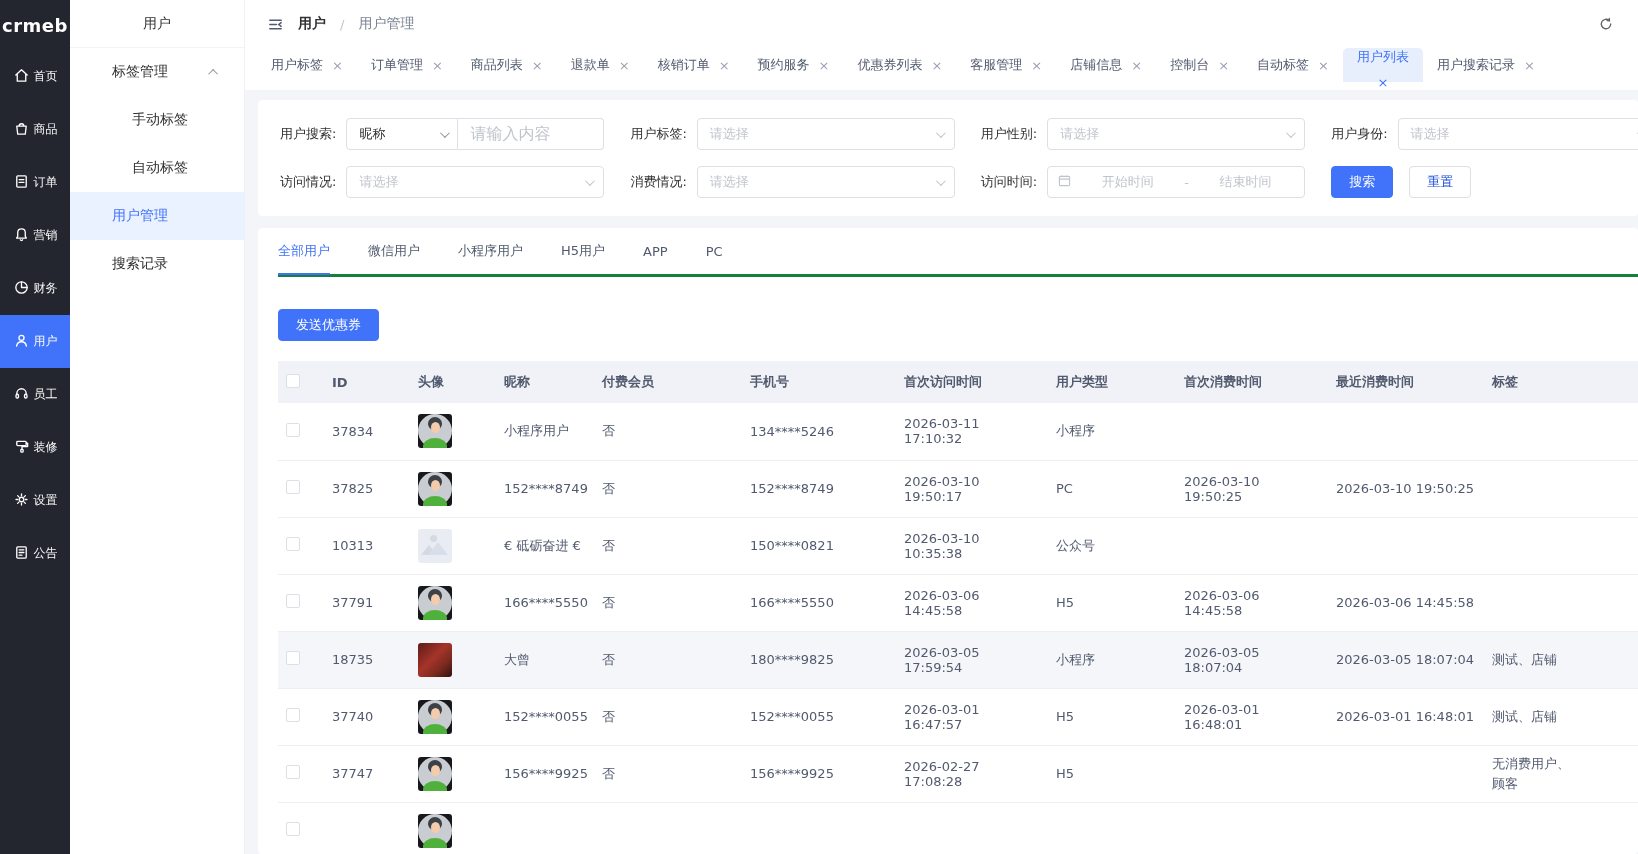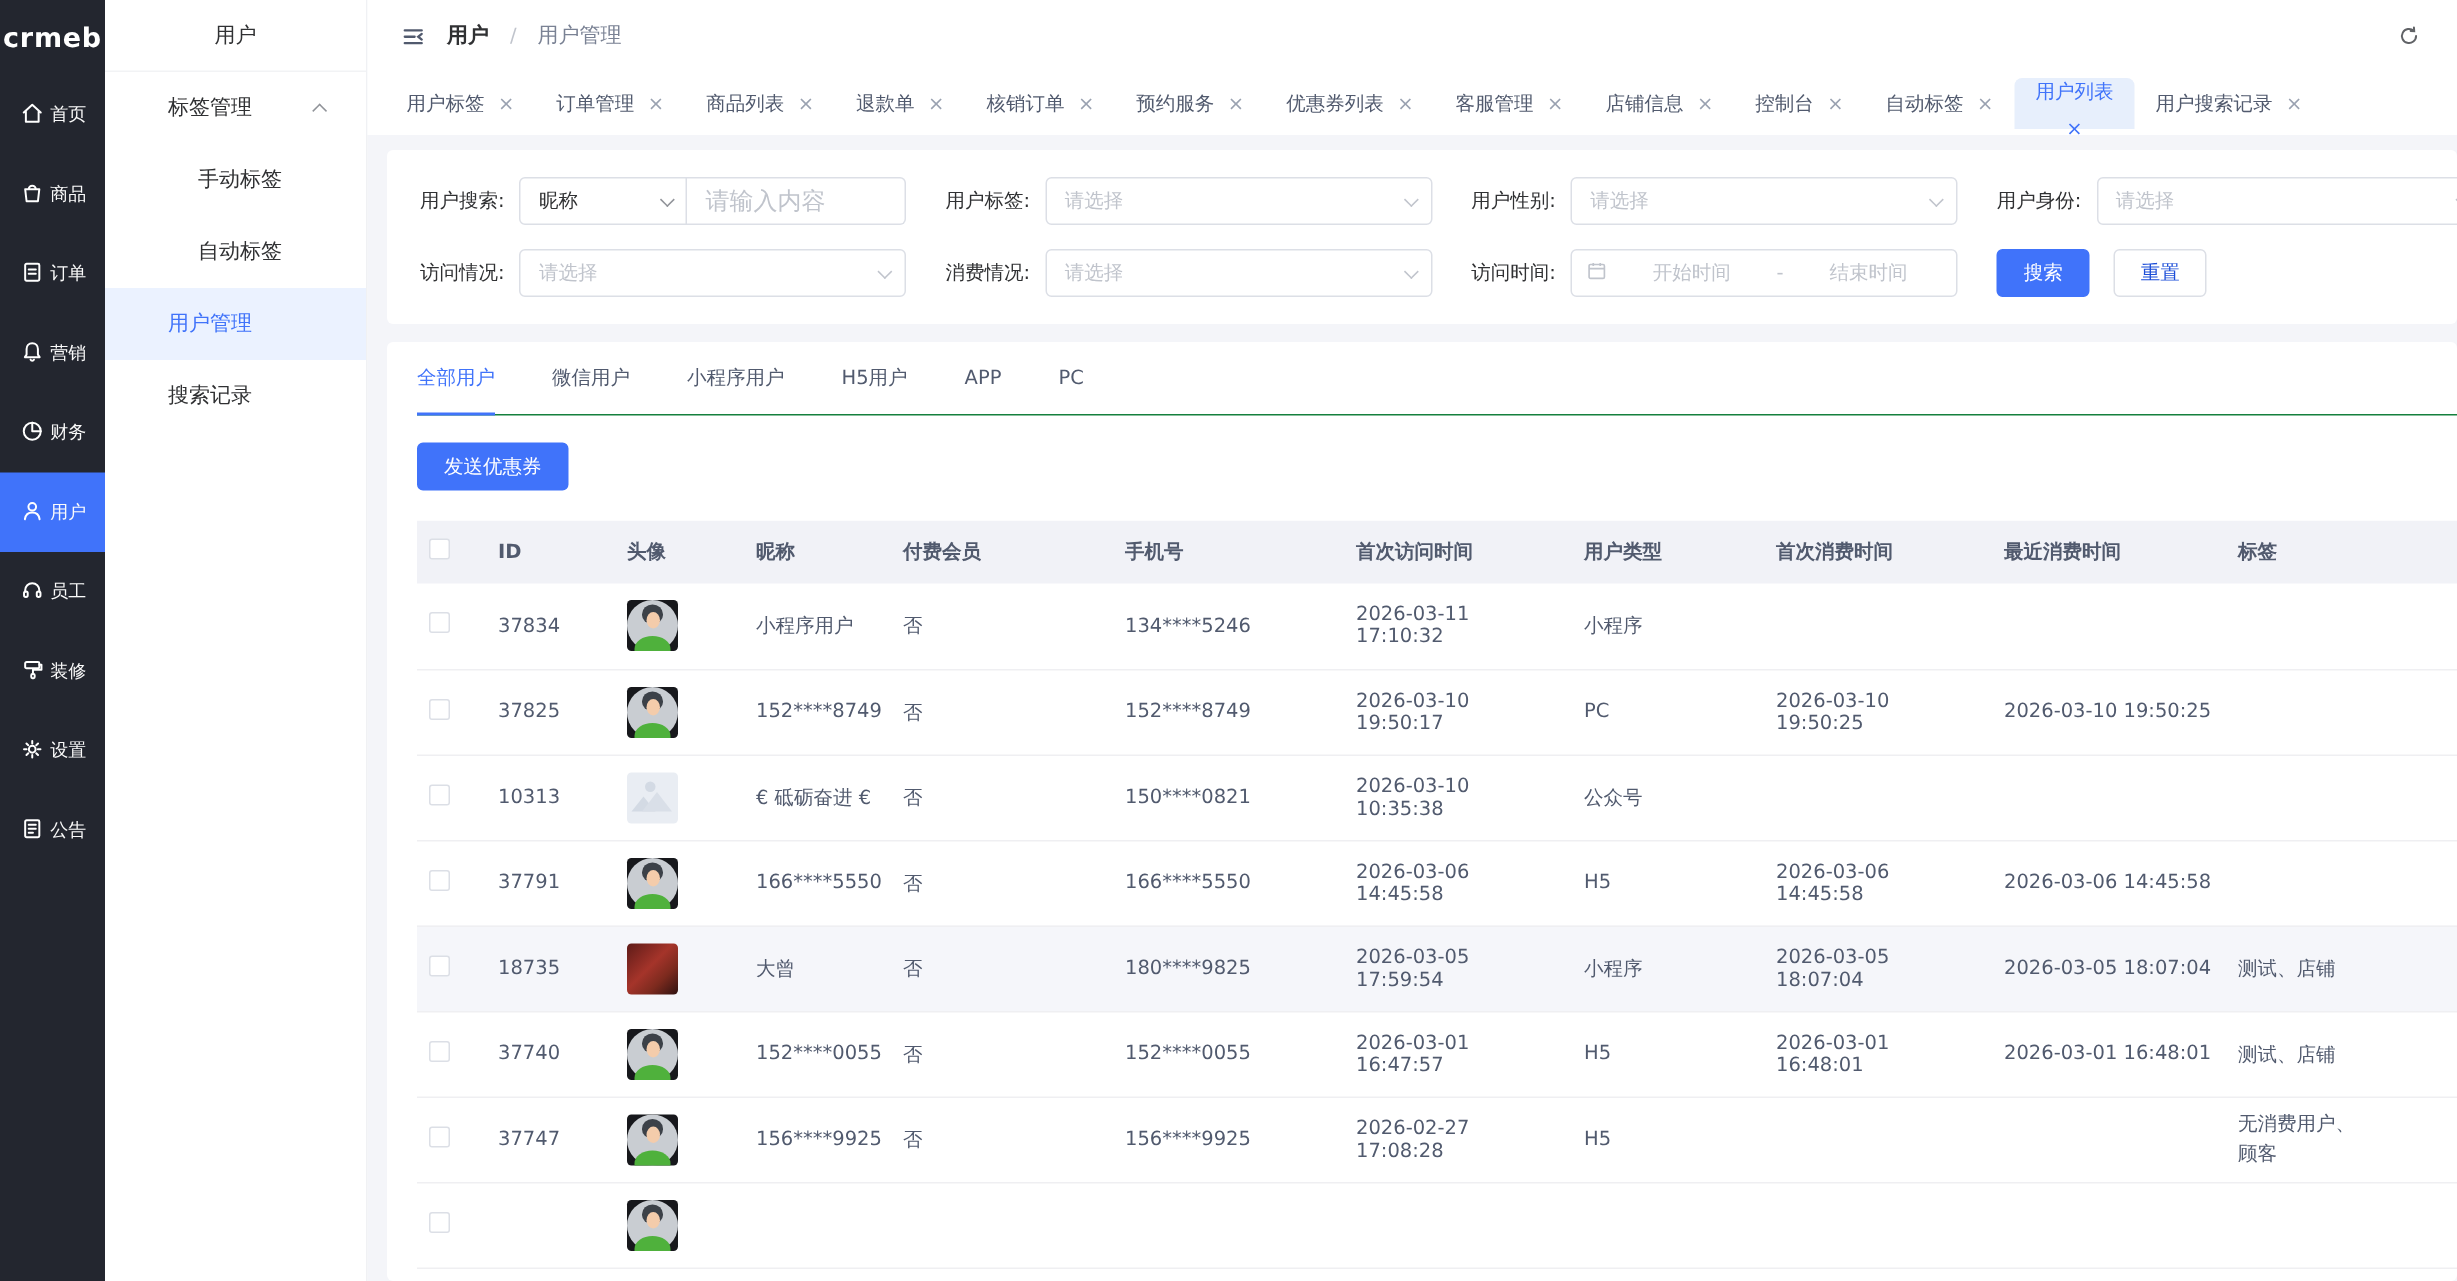--- a/index.html
+++ b/index.html
@@ -33,21 +33,21 @@
 
   
   .main { flex:1; min-width:0; display:flex; flex-direction:column; }
   .topbar { height:48px; background:#fff; display:flex; align-items:center; gap:14px; padding:0 24px 0 22px; flex-shrink:0; }
   .crumb-root { font-size:14px; font-weight:bold; color:#303133; }
   .crumb-sep { font-size:13px; color:#C0C4CC; }
   .crumb-cur { font-size:14px; color:#7A8294; }
   .topbar .spacer { flex:1; }
   .icon-btn { cursor:pointer; display:flex; align-items:center; }
 
-  .tabbar { height:42px; background:#fff; display:flex; align-items:center; padding-left:12px; flex-shrink:0; overflow:hidden; }
+  .tabbar { height:42px; background:#fff; display:flex; align-items:flex-start; padding-left:12px; flex-shrink:0; overflow:hidden; }
   .tab { height:34px; display:flex; align-items:center; gap:9px; padding:0 14px; font-size:13px;
          color:#515A6E; white-space:nowrap; cursor:pointer; }
   .tab .x { color:#9AA2B1; font-size:13px; }
   .tab.active { background:#E7EFFC; border-radius:5px 5px 0 0; color:#4073FA;flex-direction:column; }
   .tab.active .x { color:#4073FA; }
 
   .content { flex:1; min-height:0; padding:10px 0 0 13px; display:flex; flex-direction:column; }
 
   
   .filter-card { background:#fff; border-radius:4px; padding:18px 0 18px 22px; flex-shrink:0; overflow:hidden; }
@@ -68,25 +68,25 @@
                display:flex; align-items:center; padding:0 10px; font-size:13px; color:#C0C4CC; gap:8px; }
   .daterange .dseg { flex:1; text-align:center; }
   .cal-icon svg { width:13px; height:13px; stroke:#C0C4CC; fill:none; stroke-width:1.2; }
   .btn { height:32px; padding:0 17px; border-radius:4px; font-size:13px; display:flex; align-items:center; cursor:pointer; white-space:nowrap; }
   .btn.primary { background:#4073FA; color:#fff; border:1px solid #4073FA; }
   .btn.plain { background:#fff; color:#1d4ed8; border:1px solid #DCDFE6; margin-left:16px; }
 
   
   .table-card { background:#fff; border-radius:4px; margin-top:12px; flex:1; min-height:0;
                 padding-left:20px; overflow:hidden; display:flex; flex-direction:column; }
-  .subtabs { display:flex; gap:38px; height:49px; align-items:center; border-bottom:1px solid #15803d; flex-shrink:0; }
+  .subtabs { display:flex; gap:38px; height:49px; align-items:center; border-bottom:3px solid #15803d; flex-shrink:0; }
   .subtab { font-size:13px; color:#515A6E; height:100%; display:flex; align-items:center; position:relative; cursor:pointer; }
   .subtab.active { color:#4073FA; }
   .subtab.active::after { content:""; position:absolute; left:0; right:0; bottom:-1px; height:2px; background:#4073FA; }
-  .coupon-row { margin:18px 0 20px; flex-shrink:0; }
+  .coupon-row { margin:32px 0 20px; flex-shrink:0; }
   .coupon-row .btn { display:inline-flex; }
 
   .table-wrap { flex:1; min-height:0; overflow:hidden; }
   table { border-collapse:collapse; table-layout:fixed; width:1374px; font-size:13px; color:#515A6E; }
   col.c-cb{width:46px} col.c-id{width:86px} col.c-av{width:86px} col.c-nick{width:98px}
   col.c-paid{width:148px} col.c-phone{width:154px} col.c-visit{width:152px} col.c-type{width:128px}
   col.c-fpay{width:152px} col.c-lpay{width:156px} col.c-tag{width:168px}
   thead th { background:#F1F2F7; height:40px; font-weight:bold; text-align:left; padding:12px 8px; color:#515A6E; }
   tbody td { height:57px; border-bottom:1px solid #EFEFF2; padding:0 8px; }
   tr.alt td { background:#F5F6FA; }

